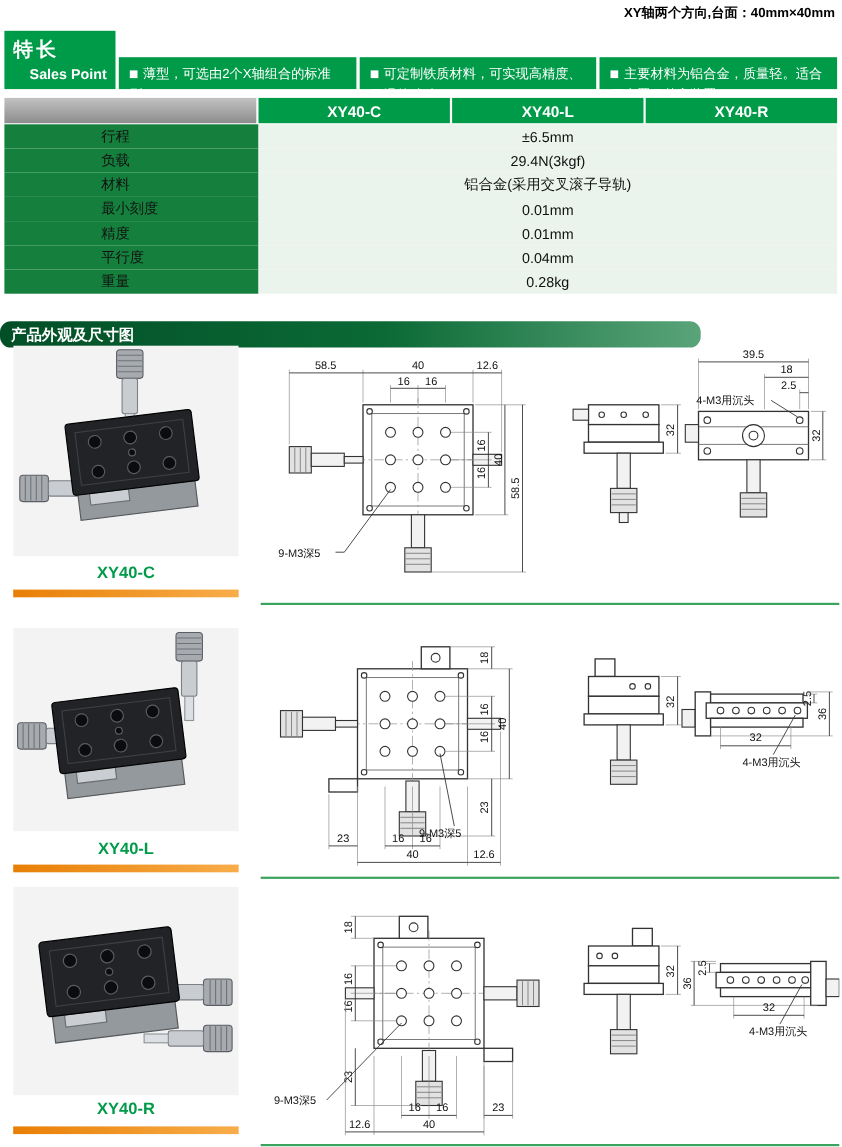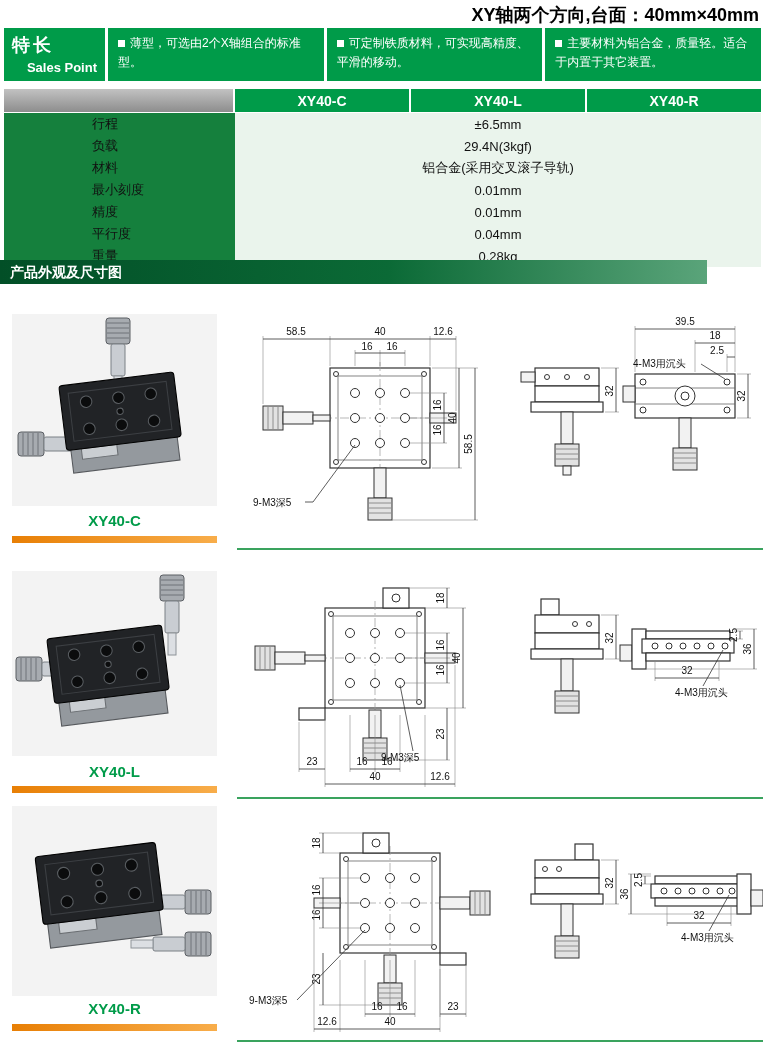--- a/index.html
+++ b/index.html
@@ -1,46 +1,46 @@
 <!DOCTYPE html>
 <html><head>
 <meta charset="utf-8">
 <style>
   html,body{margin:0;padding:0;background:#fff;}
   .page{position:relative;width:765px;height:1043px;background:#fff;overflow:hidden;
         font-family:"Liberation Sans","DejaVu Sans",sans-serif;color:#111;}
 
   
-  .top-note{position:absolute;top:3px;right:6px;font-size:18px;font-weight:bold;color:#000;}
+  .top-note{position:absolute;top:3px;right:6px;font-size:12px;font-weight:bold;color:#000;}
 
   
   .sp{position:absolute;top:28px;left:4px;width:757px;height:53px;display:flex;gap:3px;}
   .sp-title{width:101px;background:#009b49;color:#fff;padding:5px 8px 4px;box-sizing:border-box;}
   .sp-cn{font-size:18px;font-weight:bold;letter-spacing:3px;}
   .sp-en{font-size:13px;font-weight:bold;margin-top:3px;text-align:right;}
   .sp-bullets{flex:1;display:flex;gap:3px;}
   .sp-bullet{flex:1;background:#009b49;color:#fff;font-size:12px;line-height:1.55;
-             padding:6px 8px 4px 10px;box-sizing:border-box;}
+             padding:6px 8px 4px 10px;box-sizing:border-box;margin-top:24px;}
   .sq{display:inline-block;width:7px;height:7px;background:#fff;margin-right:5px;}
 
   
   .spec{position:absolute;top:89px;left:4px;width:757px;}
   .spec-head{display:grid;grid-template-columns:229px 174px 174px 174px;gap:2px;height:23px;}
   .cell-gray{background:linear-gradient(#c2c2c2,#8d8d8d);}
   .cell-model{background:#009b49;color:#fff;font-weight:bold;font-size:14px;
               display:flex;align-items:center;justify-content:center;}
   .spec-body{margin-top:1px;}
   .spec-row{display:grid;grid-template-columns:231px 526px;height:22px;font-size:13px;}
   .spec-label{padding-left:88px;display:flex;align-items:center;background:#15803d;text-align:center;}
   .spec-value{background:#eaf4ec;display:flex;align-items:center;justify-content:center;}
 
   
-  .secbar{position:absolute;top:260px;left:0;width:707px;height:24px;box-sizing:border-box;
+  .secbar{position:absolute;top:292px;left:0;width:637px;height:24px;box-sizing:border-box;
           background:linear-gradient(90deg,#024f27 0%,#0b6a36 55%,#5aa47a 100%);
-          color:#fff;font-weight:bold;font-size:14px;line-height:24px;padding-left:10px;}
+          color:#fff;font-weight:bold;font-size:14px;line-height:24px;padding-left:10px;border-radius:10px;}
 
   
   .prow{position:absolute;left:0;width:765px;}
   .row1{top:306px;height:245px;}
   .row2{top:553px;height:247px;}
   .row3{top:798px;height:245px;}
   .photo{position:absolute;left:12px;width:205px;}
   .pmodel{position:absolute;left:12px;width:205px;text-align:center;color:#009b49;
           font-weight:bold;font-size:15px;}
   .obar{position:absolute;left:12px;width:205px;height:7px;

